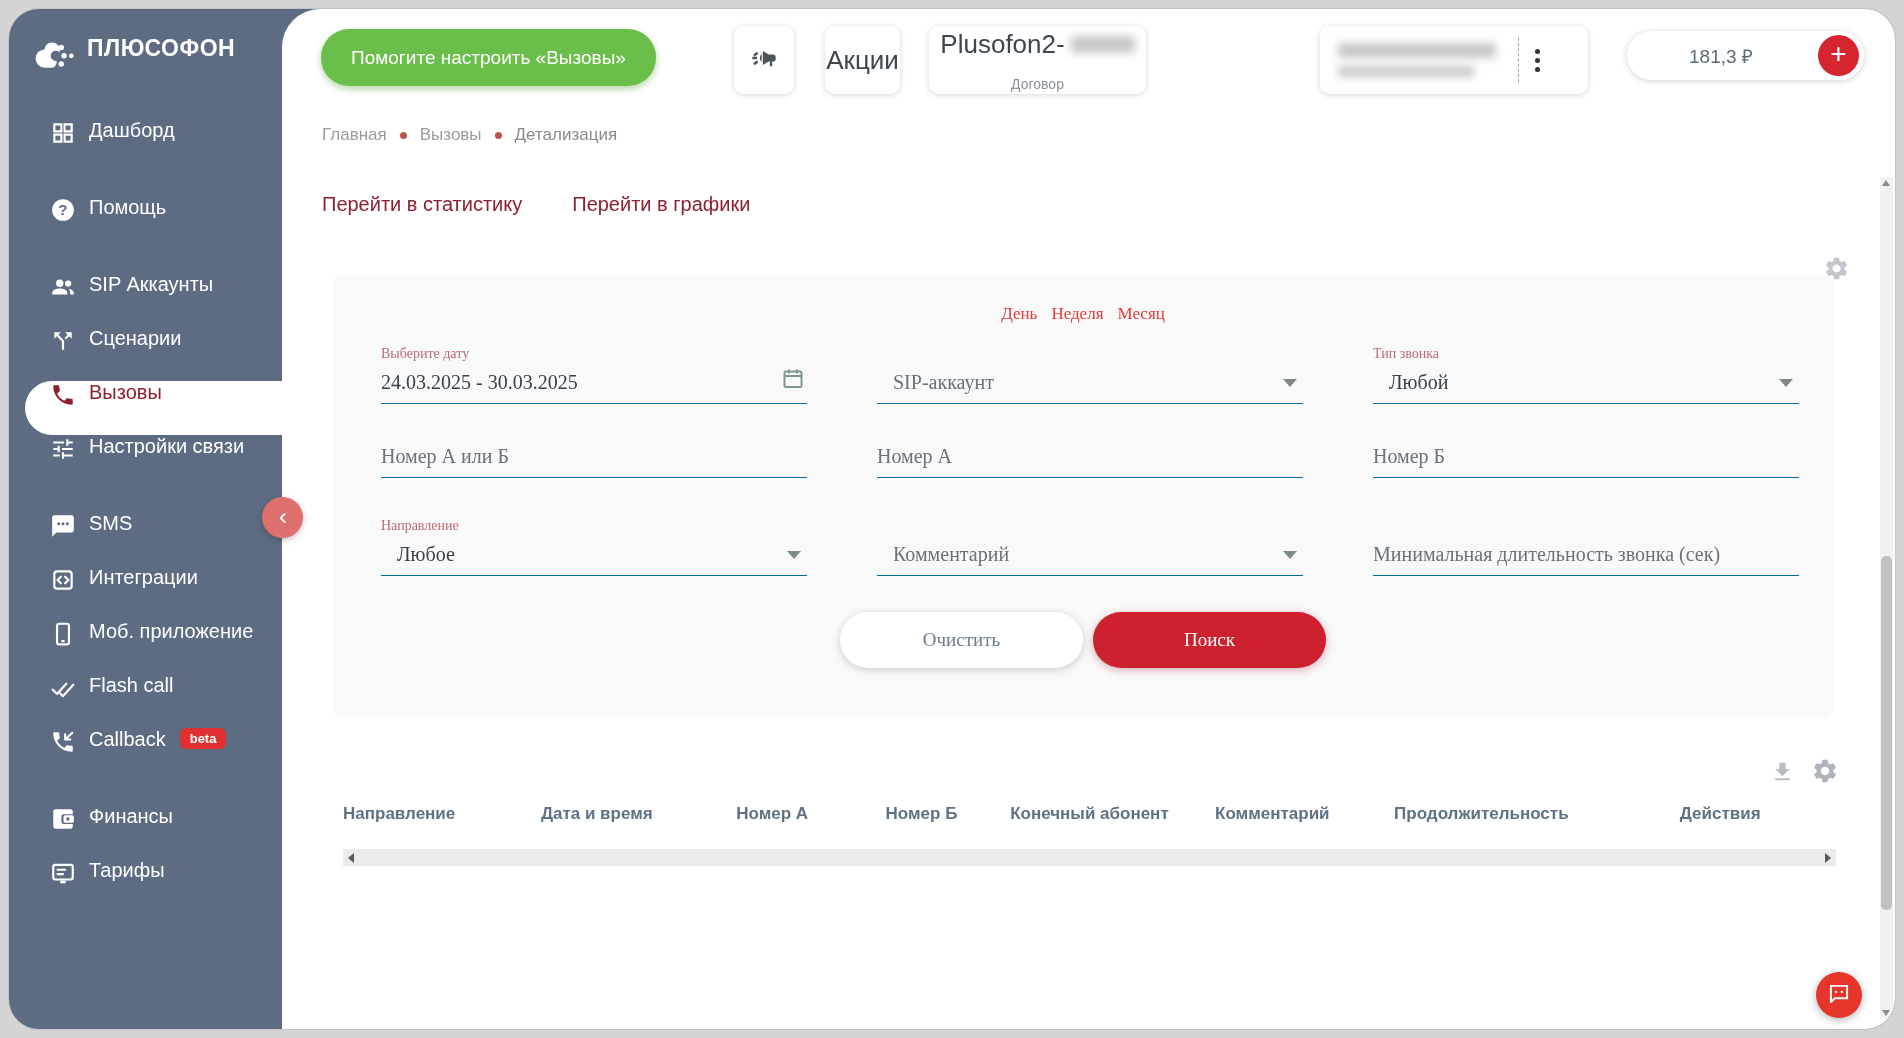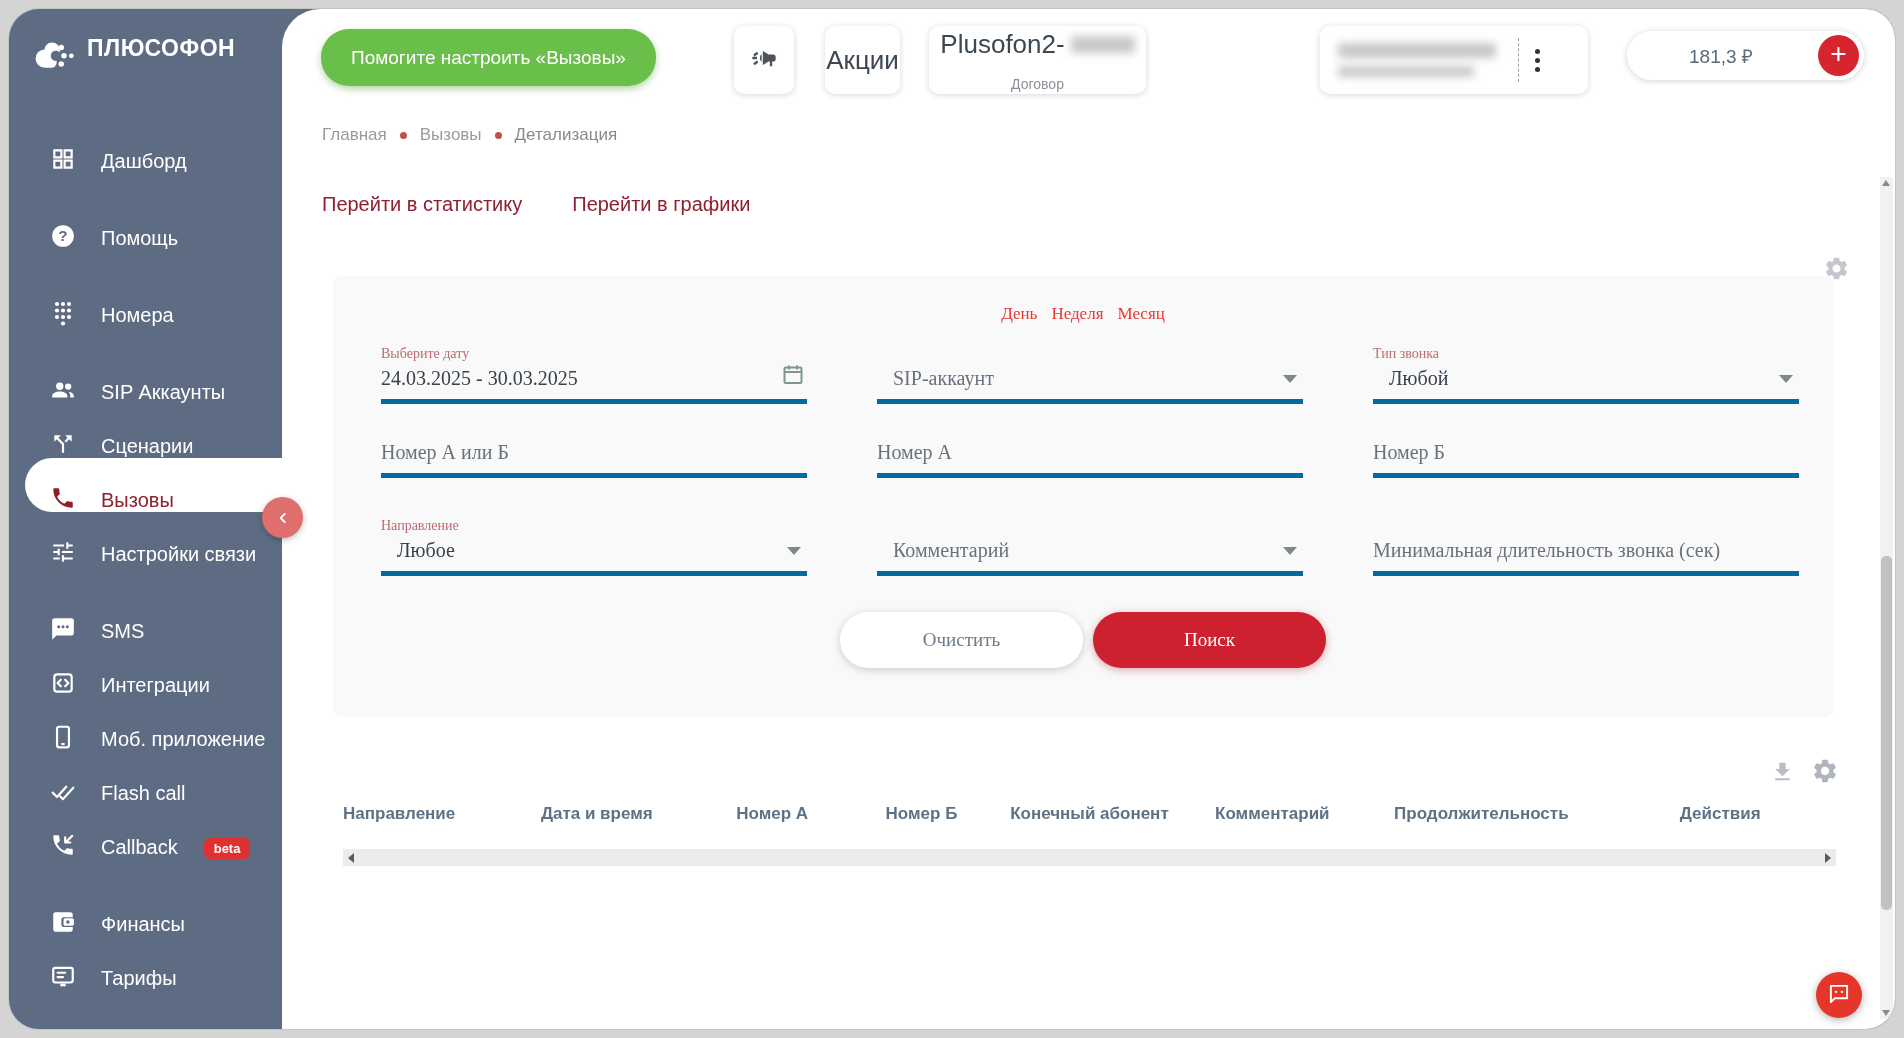--- a/index.html
+++ b/index.html
@@ -5,21 +5,21 @@
   * { margin:0; padding:0; box-sizing:border-box; }
   body { font-family:"Liberation Sans", sans-serif; }
   .page { position:relative; width:1904px; height:1038px; background:#d4d4d4; overflow:hidden; }
   .canvas { position:absolute; inset:9px; border-radius:30px; background:#5e6c83; overflow:hidden; box-shadow:0 0 0 1px #c4c4c4; }
 
   
   .sidebar { position:absolute; left:0; top:0; bottom:0; width:273px; }
   .logo { position:absolute; top:26px; left:22px; display:flex; align-items:flex-start; gap:12px; }
   .logo-text { color:#fff; font-size:23px; font-weight:700; letter-spacing:.5px; }
   .nav { position:absolute; top:110px; left:0; right:0; }
-  .nav-item { position:relative; display:flex; align-items:flex-end; gap:24px; height:54px; padding-left:40px; color:#fff; font-size:20px; cursor:pointer; }
+  .nav-item { position:relative; display:flex; align-items:flex-start; gap:12px; height:54px; padding-left:40px; color:#fff; font-size:20px; cursor:pointer; }
   .nav-item .icn { width:28px; height:28px; display:flex; align-items:center; justify-content:center; flex:none; }
   .nav-item.mt { margin-top:23px; }
   .nav-item.active { background:#fff; border-radius:27px 0 0 27px; margin-left:16px; padding-left:24px; color:#8f1f2c; }
   .badge-beta { background:#e03131; color:#fff; font-size:13px; font-weight:700; padding:3px 10px; border-radius:6px; margin-left:2px; }
   .collapse-btn { position:absolute; left:253px; top:488px; width:41px; height:41px; border-radius:50%; background:#df6f6d; box-shadow:0 2px 6px rgba(0,0,0,.25); display:flex; align-items:center; justify-content:center; cursor:pointer; z-index:9; }
 
   
   .main { position:absolute; left:273px; top:0; right:0; bottom:0; background:#fff; border-top-left-radius:38px; }
 
   .help-btn { position:absolute; left:39px; top:20px; height:57px; padding:0 30px; border:none; border-radius:28px; background:#6abe4a; color:#fff; font-size:19px; font-family:inherit; box-shadow:0 3px 7px rgba(90,160,60,.45); cursor:pointer; }
@@ -42,21 +42,21 @@
   .plink { font-size:20px; font-weight:500; color:#8e1f31; text-decoration:none; cursor:pointer; }
 
   .gear-top { position:absolute; left:1541px; top:246px; cursor:pointer; }
 
   
   .panel { position:absolute; left:51px; top:267px; width:1500px; height:441px; background:#f9f9fa; border-radius:8px;font-family:Liberation Serif, serif; }
   .period-tabs { display:flex; justify-content:center; gap:14px; padding-top:28px; }
   .ptab { font-size:17px; font-weight:500; color:#e53935; cursor:pointer; }
   .filter-row { display:grid; grid-template-columns:1fr 1fr 1fr; column-gap:70px; padding:0 34px 0 48px; }
   .r1 { margin-top:22px; } .r2 { margin-top:16px; } .r3 { margin-top:40px; }
-  .f { position:relative; height:58px; border-bottom:5px solid #0369a1; }
+  .f { position:relative; height:58px; border-bottom:1px solid #0369a1; }
   .flabel { position:absolute; top:0; left:0; font-size:14px; color:#bb6a70; }
   .fvalue { position:absolute; bottom:9px; left:16px; font-size:20px; color:#37424c; }
   .fph { color:#68727c; }
   .f input { position:absolute; bottom:0; left:0; width:100%; border:none; background:transparent; outline:none; font-size:20px; color:#37424c; font-family:inherit; padding:0 0 9px 0; }
   .f input::placeholder { color:#68727c; opacity:1; }
   .tri { position:absolute; right:6px; bottom:16px; width:0; height:0; border-left:7px solid transparent; border-right:7px solid transparent; border-top:8px solid #7d8a87; cursor:pointer; }
   .cal { position:absolute; right:2px; bottom:8px; cursor:pointer; }
   .btn-row { display:flex; justify-content:center; gap:10px; margin-top:36px; }
   .btn-clear { width:243px; height:56px; border:none; border-radius:28px; background:#fff; color:#6b7c8c; font-size:19px; font-family:inherit; box-shadow:0 2px 8px rgba(0,0,0,.18); cursor:pointer; }
   .btn-search { width:233px; height:56px; border:none; border-radius:28px; background:#ce2130; color:#fff; font-size:19px; font-family:inherit; box-shadow:0 2px 8px rgba(160,20,30,.35); cursor:pointer; }
@@ -118,37 +118,20 @@
         <span class="icn">
               <svg width="26" height="26" viewBox="0 0 24 24">
                 <circle cx="12" cy="12" r="10" fill="#fff"></circle>
                 <text x="12" y="17" font-size="14" font-weight="bold" text-anchor="middle" fill="#5e6c83" font-family="Liberation Sans, sans-serif">?</text>
               </svg>
             </span>
         <span>Помощь</span>
       </div>
       <div class="nav-item mt">
         <span class="icn">
-              <svg width="24" height="26" viewBox="0 0 24 26" fill="#fff">
-                <circle cx="6" cy="4" r="2.1"></circle>
-                <circle cx="12" cy="4" r="2.1"></circle>
-                <circle cx="18" cy="4" r="2.1"></circle>
-                <circle cx="6" cy="10.5" r="2.1"></circle>
-                <circle cx="12" cy="10.5" r="2.1"></circle>
-                <circle cx="18" cy="10.5" r="2.1"></circle>
-                <circle cx="6" cy="17" r="2.1"></circle>
-                <circle cx="12" cy="17" r="2.1"></circle>
-                <circle cx="18" cy="17" r="2.1"></circle>
-                <circle cx="12" cy="23.5" r="2.1"></circle>
-              </svg>
-            </span>
-        <span>Номера</span>
-      </div>
-      <div class="nav-item mt">
-        <span class="icn">
               <svg width="28" height="26" viewBox="0 0 24 24" fill="#fff">
                 <circle cx="9" cy="8.5" r="3.4"></circle>
                 <path d="M9 13.4c-3.6 0-7 1.6-7 4.1V19h14v-1.5c0-2.5-3.4-4.1-7-4.1z"></path>
                 <circle cx="16.8" cy="8.8" r="2.9"></circle>
                 <path d="M17.3 13.6c2.6.5 4.7 1.8 4.7 3.9V19h-3.3v-1.5c0-1.5-.5-2.8-1.4-3.9z"></path>
               </svg>
             </span>
         <span>SIP Аккаунты</span>
       </div>
       <div class="nav-item">

